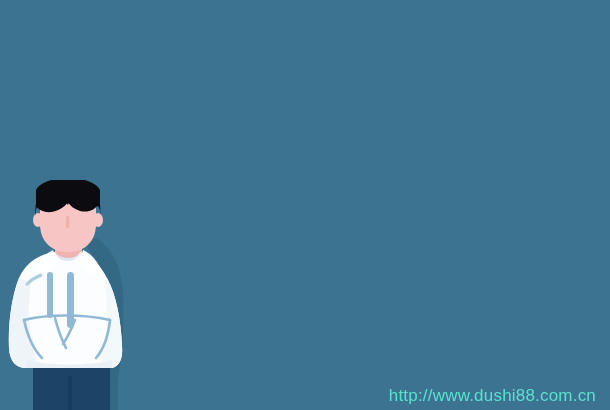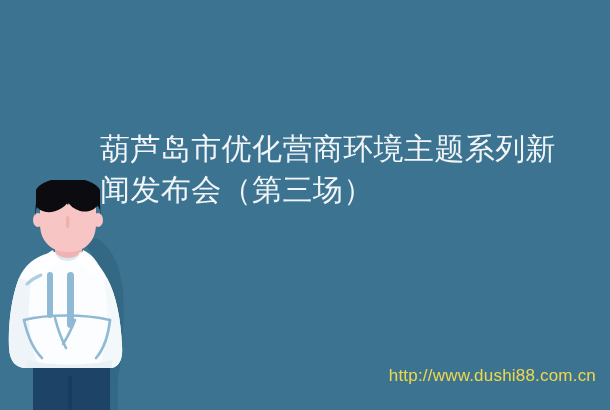--- a/index.html
+++ b/index.html
@@ -44,22 +44,22 @@
     line-height: 41px;
     letter-spacing: 0.4px;
     white-space: nowrap;
     font-weight: 400;
   }
 
   
   #watermark {
     position: absolute;
     right: 14px;
-    bottom: 24px;
-    color: #fde047;
+    bottom: 4px;
+    color: #5eead4;
     font-size: 17px;
     line-height: 20px;
     letter-spacing: 0.2px;
     opacity: 0.92;
     white-space: nowrap;
   }
 </style>
 </head>
 <body>
 
@@ -134,20 +134,16 @@
                  C96 30 88 33 80 31
                  C74 29 70 26 68 22
                  C64 28 56 33 46 32
                  C41 31 38 29 36 26 Z" fill="#0b0b10"></path>
         <path d="M36 10 C44 -6 92 -6 100 10 L100 30 C96 20 88 16 78 18 C72 19 69 22 68 25 C64 18 54 14 44 18 C40 20 38 24 36 30 Z" fill="#0b0b10"></path>
       </g>
 
     </svg>
   </div>
 
-  <div id="headline">
-    <div class="headline-line">葫芦岛市优化营商环境主题系列新</div>
-    <div class="headline-line">闻发布会（第三场）</div>
-  </div>
 
   <div id="watermark">http://www.dushi88.com.cn</div>
 
 </div>
 
 </body></html>

